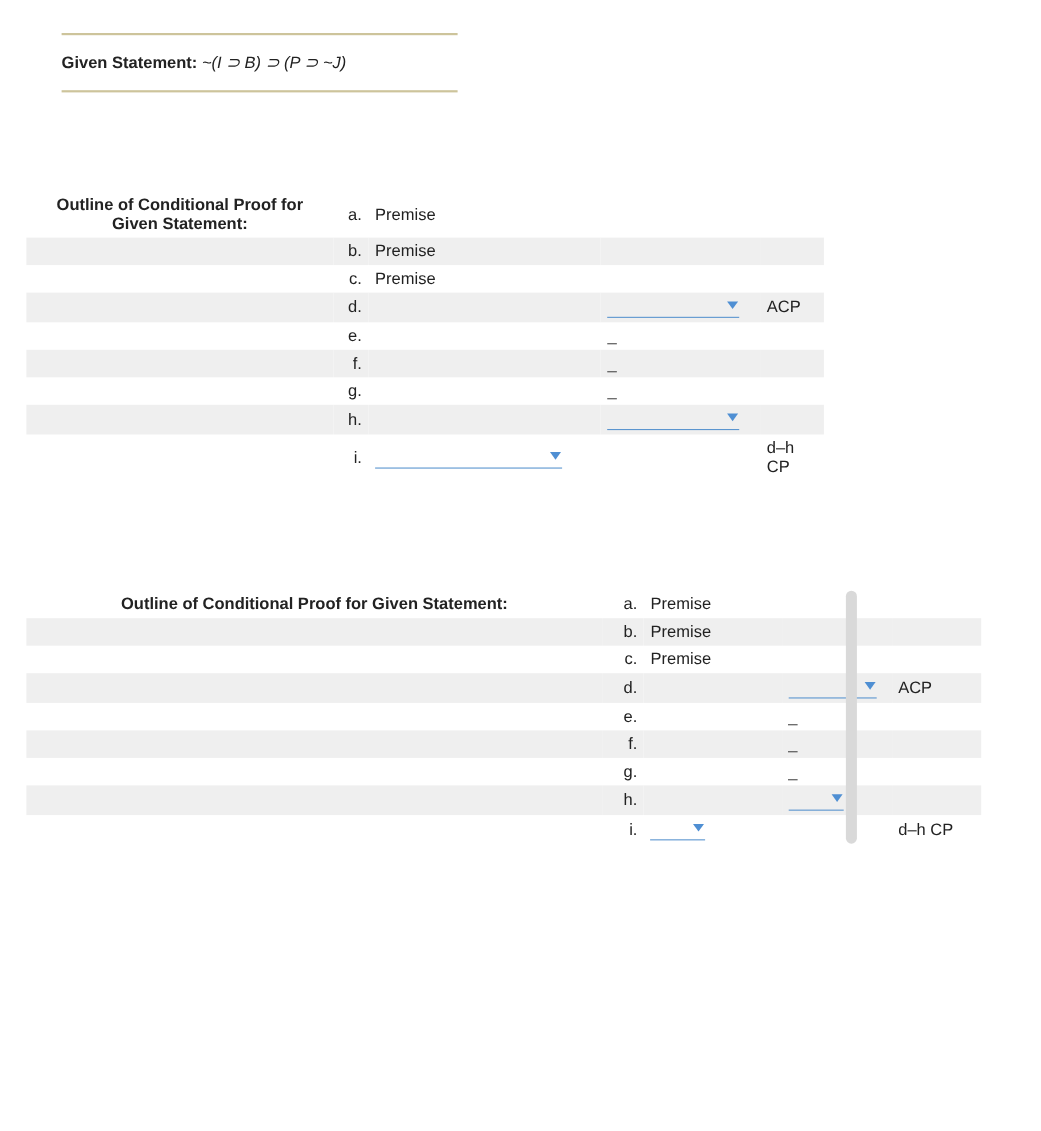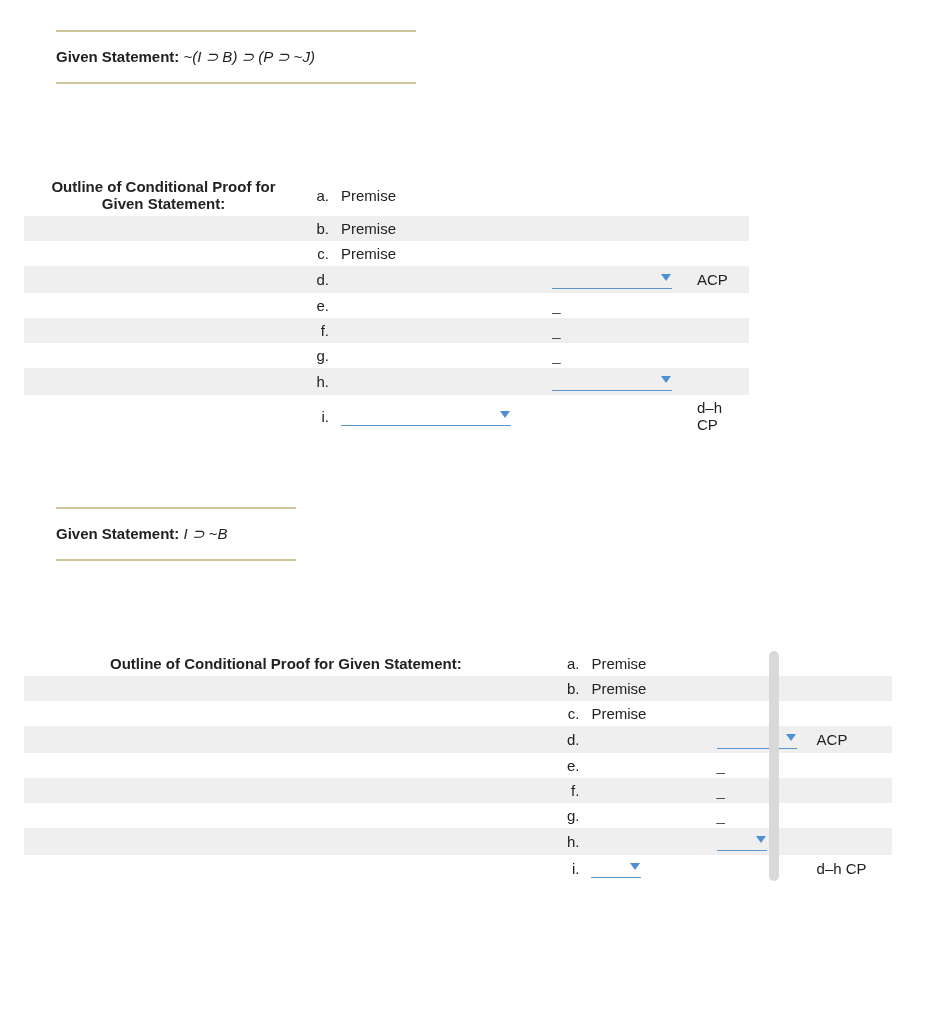--- a/index.html
+++ b/index.html
@@ -202,28 +202,20 @@
           <td class="label-col">i.</td>
           <td class="text-col"><span class="dropdown wide"><span class="tri"></span></span></td>
           <td class="fillcell"></td>
           <td>d–h CP</td>
         </tr>
       </tbody>
   </table>
 
   <div style="height:60px"></div>
 
-  <div class="given-box">
-    <div class="hline-short mid"></div>
-    <div class="given-label">
-      <span>Given Statement:</span>
-      <span class="given-expr">I ⊃ ~B</span>
-    </div>
-    <div class="hline-short mid"></div>
-  </div>
 
   <div class="section-gap"></div>
 
   <div class="block2-wrap">
     <table class="proof-table" style="width:868px">
       <colgroup>
         <col style="width:530px">
         <col style="width:30px">
         <col style="width:126px">
         <col style="width:100px">

